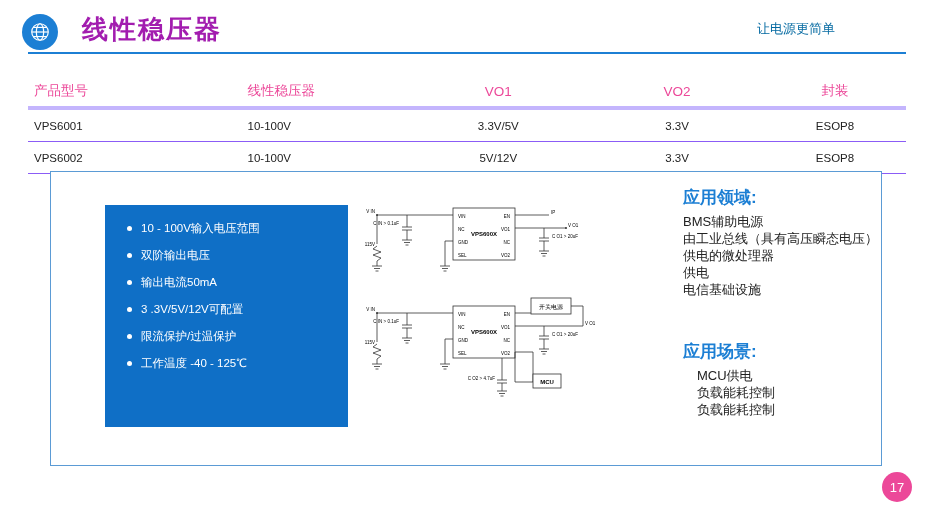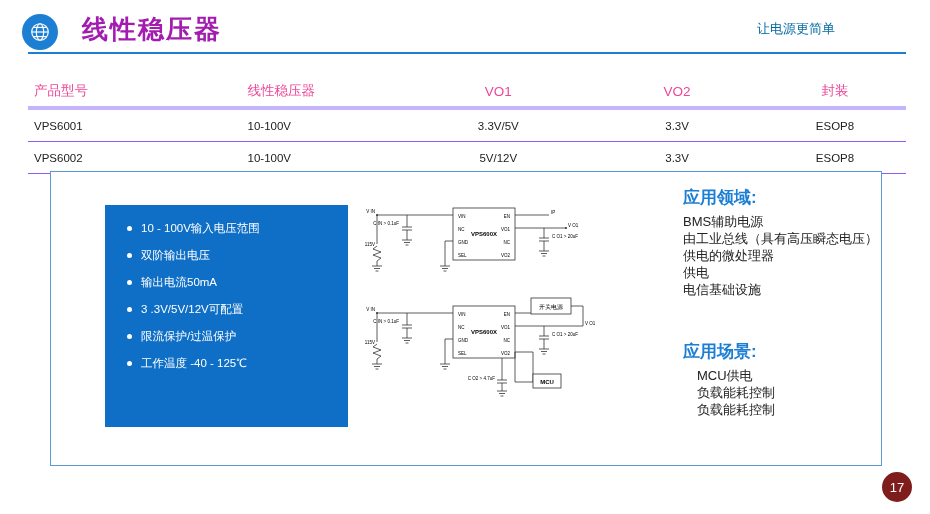--- a/index.html
+++ b/index.html
@@ -156,21 +156,21 @@
   .apps { top: 14px; }
   .scenes { top: 168px; }
   .scenes .rt-line { padding-left: 14px; }
 
   
   .page-num {
     position: absolute;
     right: 18px; bottom: 12px;
     width: 30px; height: 30px;
     border-radius: 50%;
-    background: #7f1d1d;
+    background: #ec4899;
     color: #fff;
     font-size: 13px;
     display: flex;
     align-items: center;
     justify-content: center;
     text-align: center;
   }
 </style>
 </head>
 <body>

